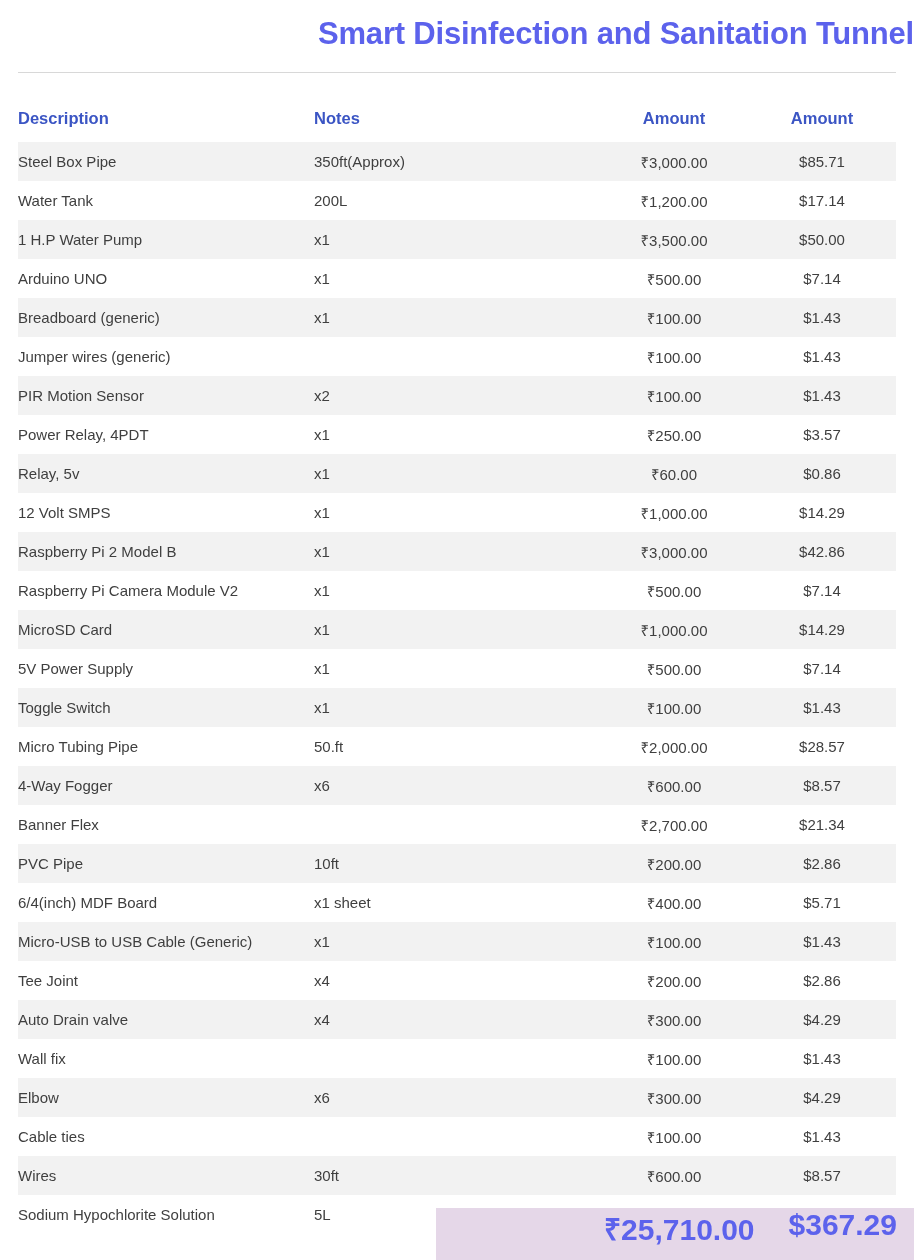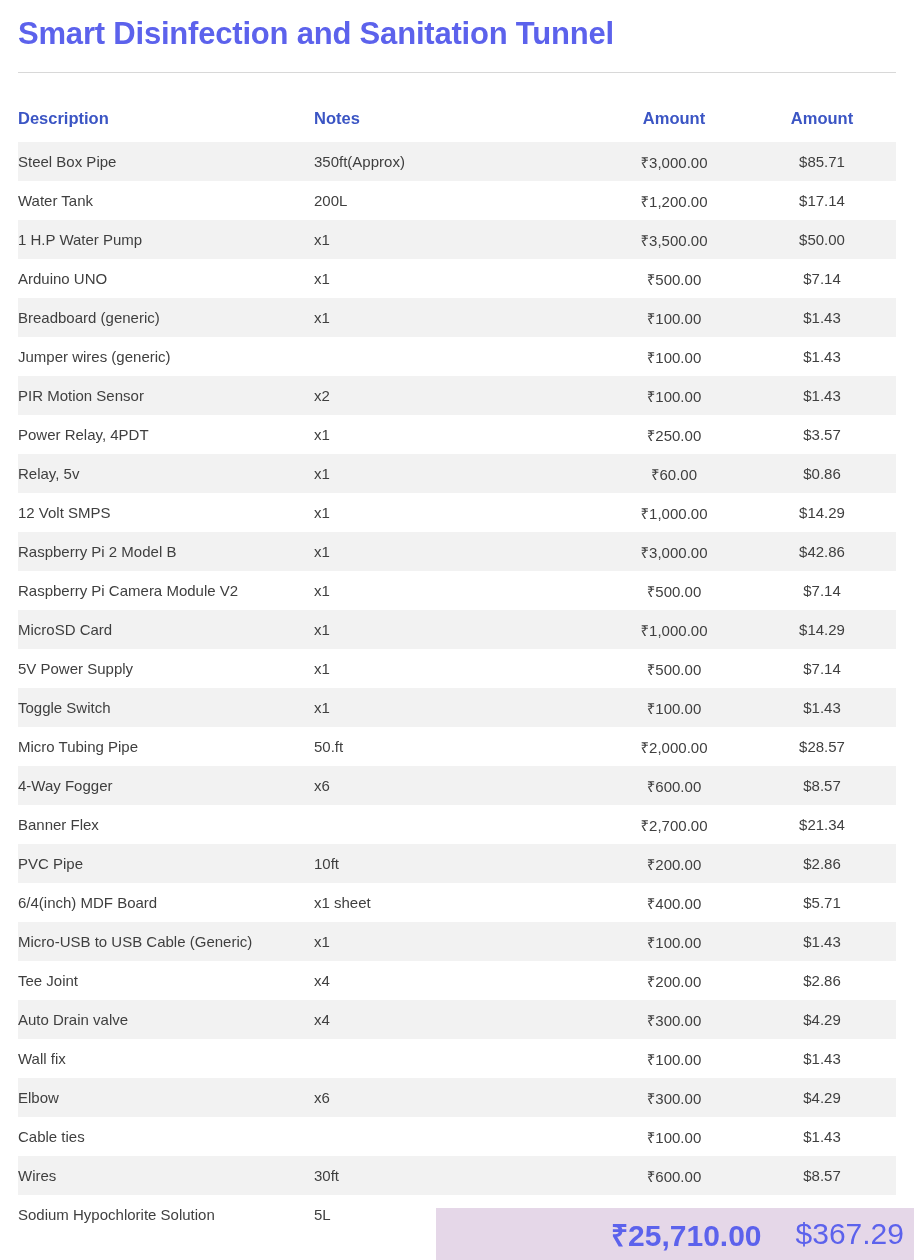--- a/index.html
+++ b/index.html
@@ -19,20 +19,21 @@
     background: #ffffff;
   }
   .title {
     color: #5c62ec;
     font-size: 31px;
     font-weight: bold;
     letter-spacing: -0.2px;
     padding: 12px 0 0 18px;
     line-height: 44px;
     white-space: nowrap;
+    text-align: right;
   }
   .title-rule {
     margin: 16px 18px 0 18px;
     border-bottom: 1px solid #d8d8d8;
   }
   table.cost-table {
     width: 878px;
     margin: 0 18px;
     border-collapse: collapse;
     table-layout: fixed;
@@ -65,34 +66,33 @@
   .col-amt1 { width: 148px; }
   .col-amt2 { width: 148px; }
   .totals-row {
     position: absolute;
     left: 436px;
     right: 0;
     bottom: 0;
     height: 52px;
     background: #e5d7e8;
     display: flex;
-    align-items: center;
     justify-content: flex-end;
   }
   .totals-row .total-inr {
     color: #5c62ec;
     font-size: 30px;
     font-weight: bold;
     margin-right: 34px;
   }
   .totals-row .total-usd {
     color: #5c62ec;
     font-size: 30px;
-    font-weight: normal;
-    margin-right: 10px;
+    font-weight: bold;
+    margin-right: 17px;
   }
 </style>
 </head>
 <body>
 
 <div class="page">
 
   <div class="title">Smart Disinfection and Sanitation Tunnel</div>
   <div class="title-rule"></div>
 

